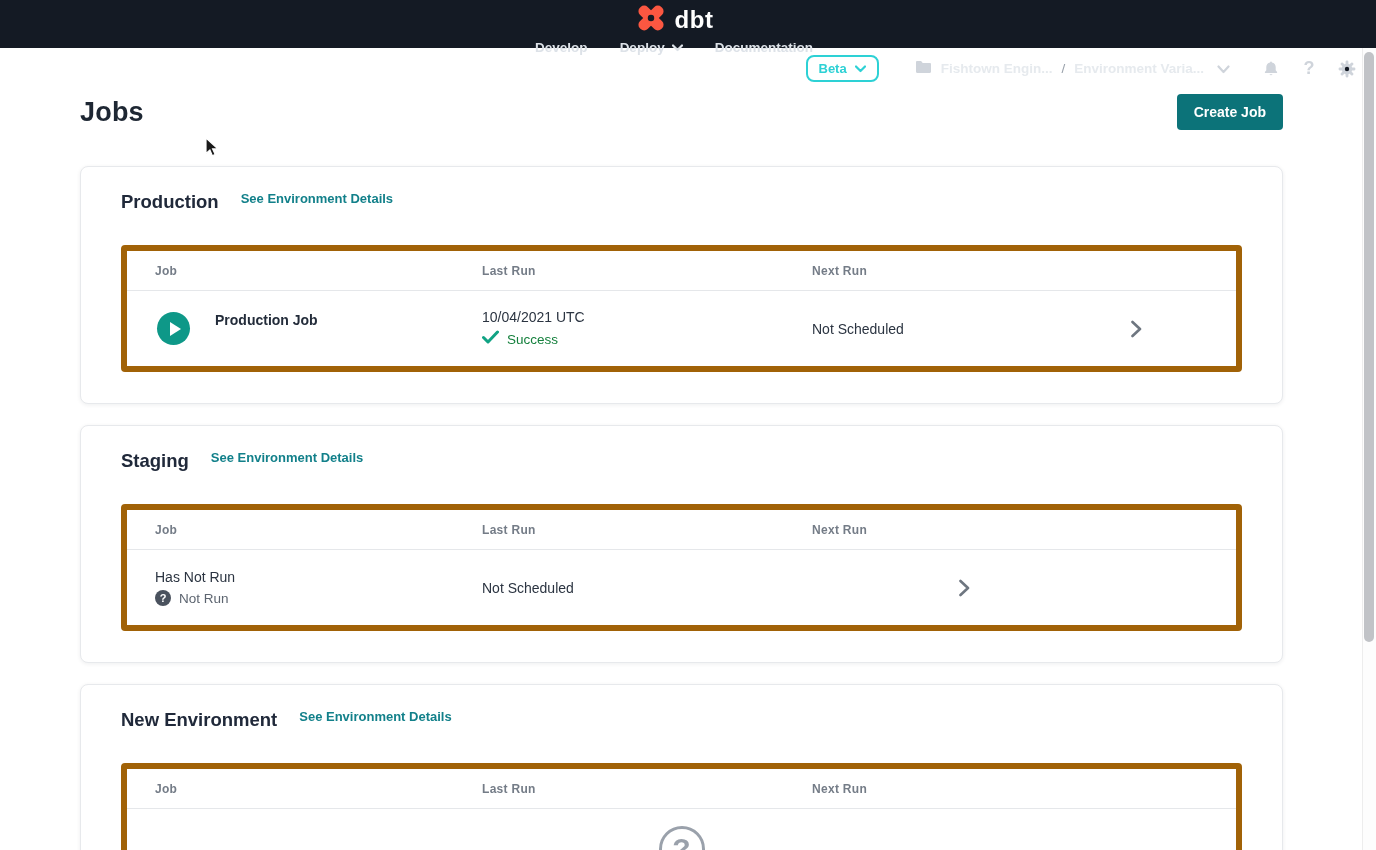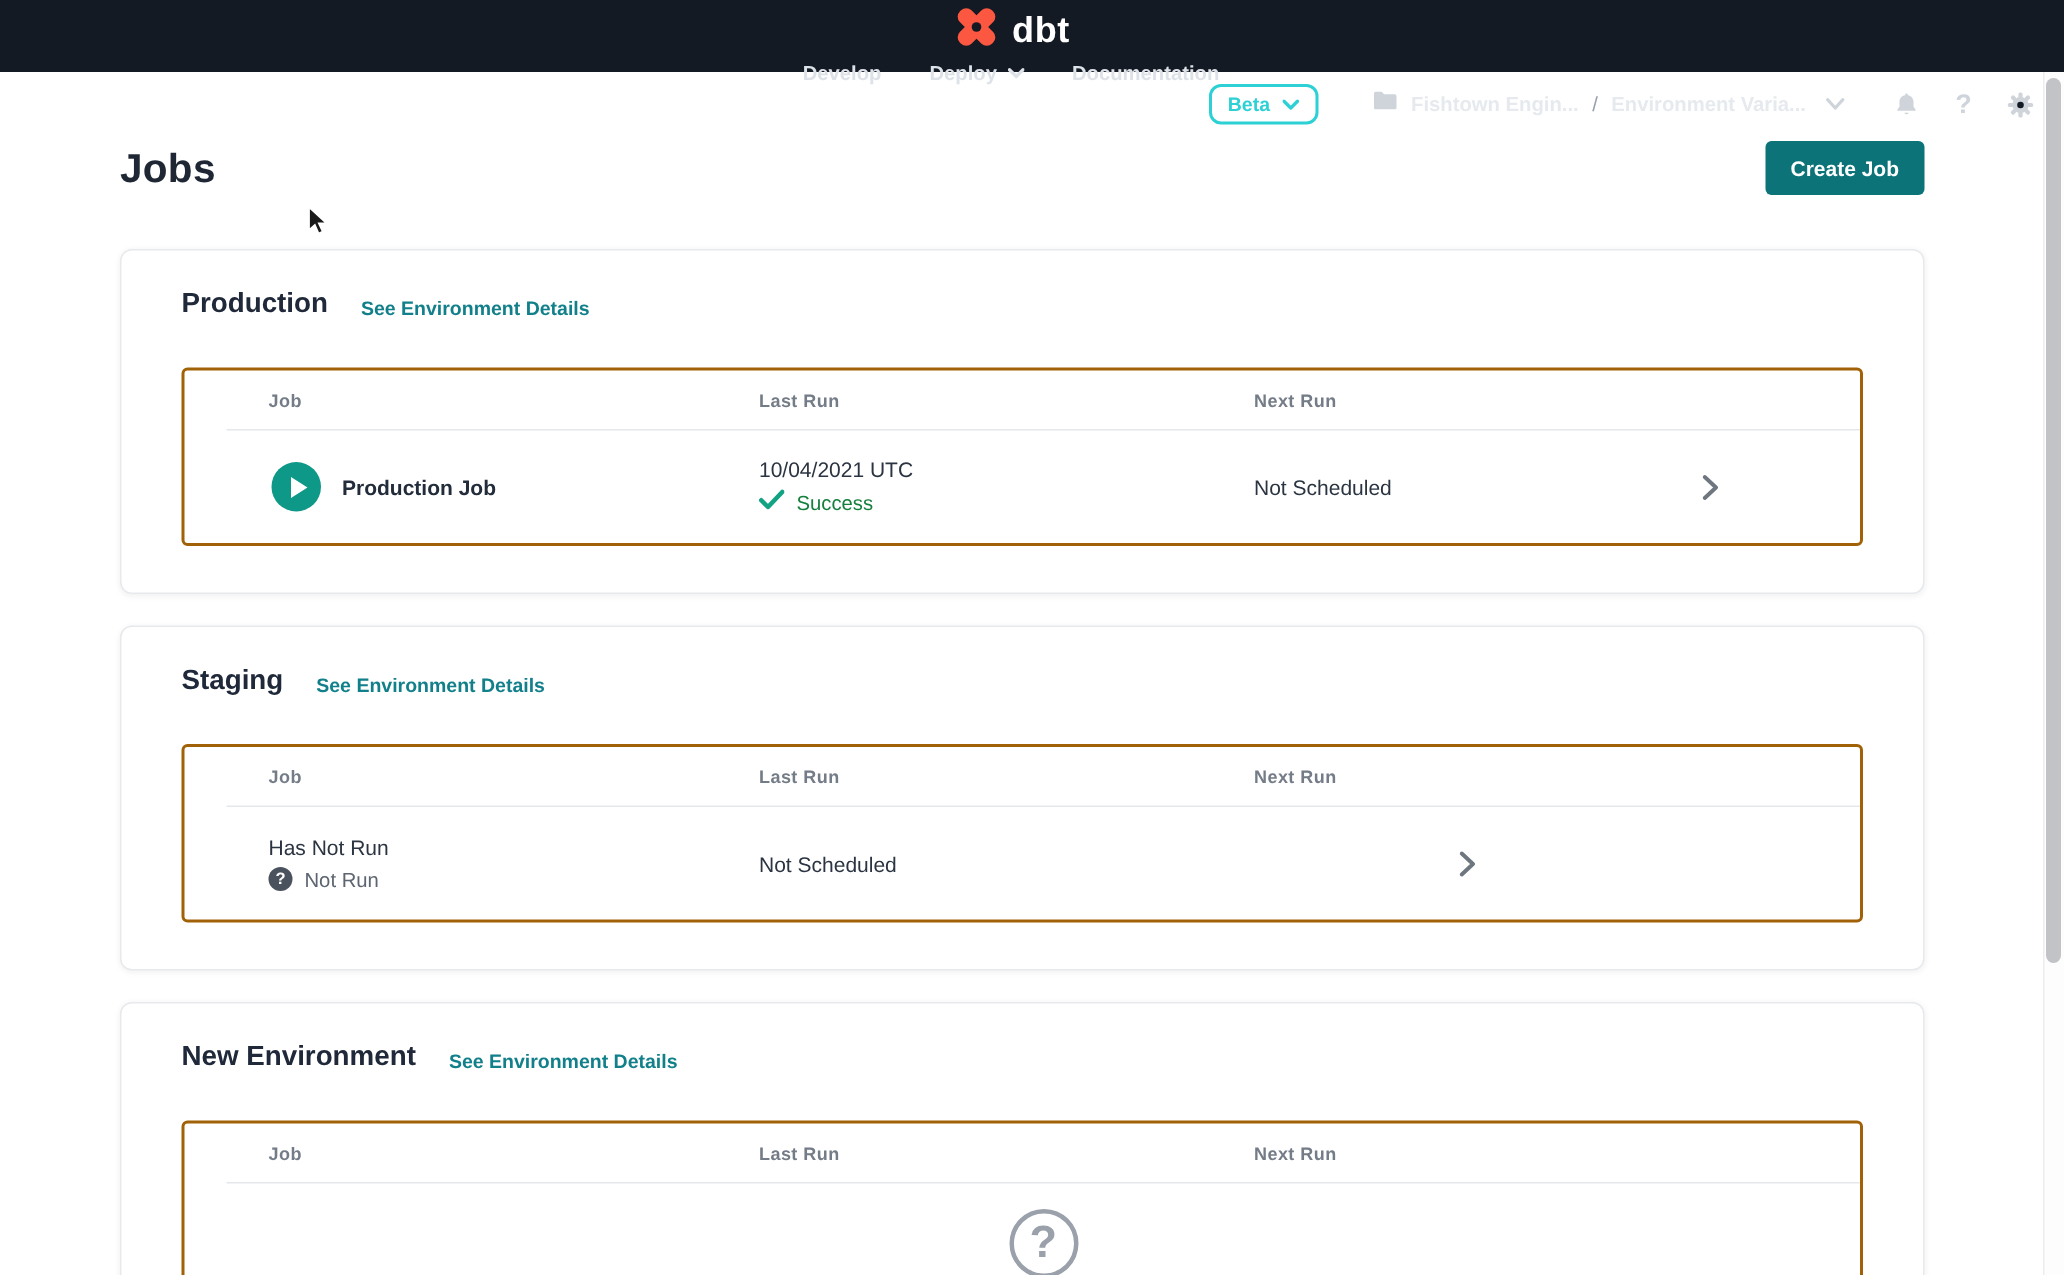--- a/index.html
+++ b/index.html
@@ -45,35 +45,35 @@
     font-family: "Liberation Sans", sans-serif;
     font-size: 14px; font-weight: 600; padding: 10px 17px; cursor: pointer;
   }
 
   
   .env-card {
     background: #fff; border: 1px solid #e7e9ec; border-radius: 8px;
     box-shadow: 0 1px 4px rgba(20,26,36,0.07);
     padding: 24px 40px 31px; margin-bottom: 21px;
   }
-  .env-head { display: flex; align-items: flex-end; gap: 22px; margin-bottom: 32px; }
+  .env-head { display: flex; align-items: flex-start; gap: 22px; margin-bottom: 32px; }
   .env-name { margin: 0; font-size: 18.5px; font-weight: 700; color: #20293a; }
   .env-link { color: #12808a; font-size: 13px; font-weight: 700; text-decoration: none; cursor: pointer; }
 
-  .jobs-table { border: 2px solid #a16207; border-radius: 4px; padding-left: 28px; }
+  .jobs-table { border: 6px solid #a16207; border-radius: 4px; }
   .t-head, .t-row {
     display: grid; grid-template-columns: 327px 330px 1fr 40px;
     padding: 0 80px 0 28px; align-items: center;
   }
   .t-head {
     height: 40px; border-bottom: 1px solid #e5e7ea;
     color: #747c87; font-size: 12px; font-weight: 700; letter-spacing: 0.3px;
   }
   .t-row { height: 75px; cursor: pointer; }
-  .job-cell { display: flex; align-items: center; gap: 14px; }
+  .job-cell { display: flex; gap: 25px; }
   .play-btn {
     width: 33px; height: 33px; border-radius: 50%; background: #0e9888;
     display: flex; align-items: center; justify-content: center; flex: 0 0 33px;
     margin-left: 2px; cursor: pointer;
   }
   .play-tri { width: 0; height: 0; border-top: 7px solid transparent; border-bottom: 7px solid transparent; border-left: 11px solid #ffffff; margin-left: 3px; }
   .job-name { font-size: 14px; font-weight: 700; color: #232c3a; }
   .lastrun-cell { display: flex; flex-direction: column; gap: 5px; }
   .lastrun-line1 { font-size: 14px; color: #2b3441; }
   .status-line { display: flex; align-items: center; gap: 8px; }

